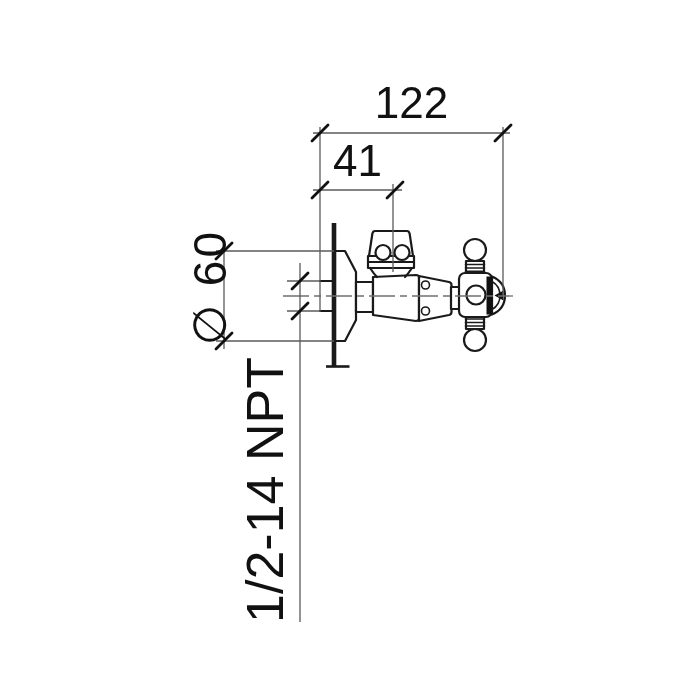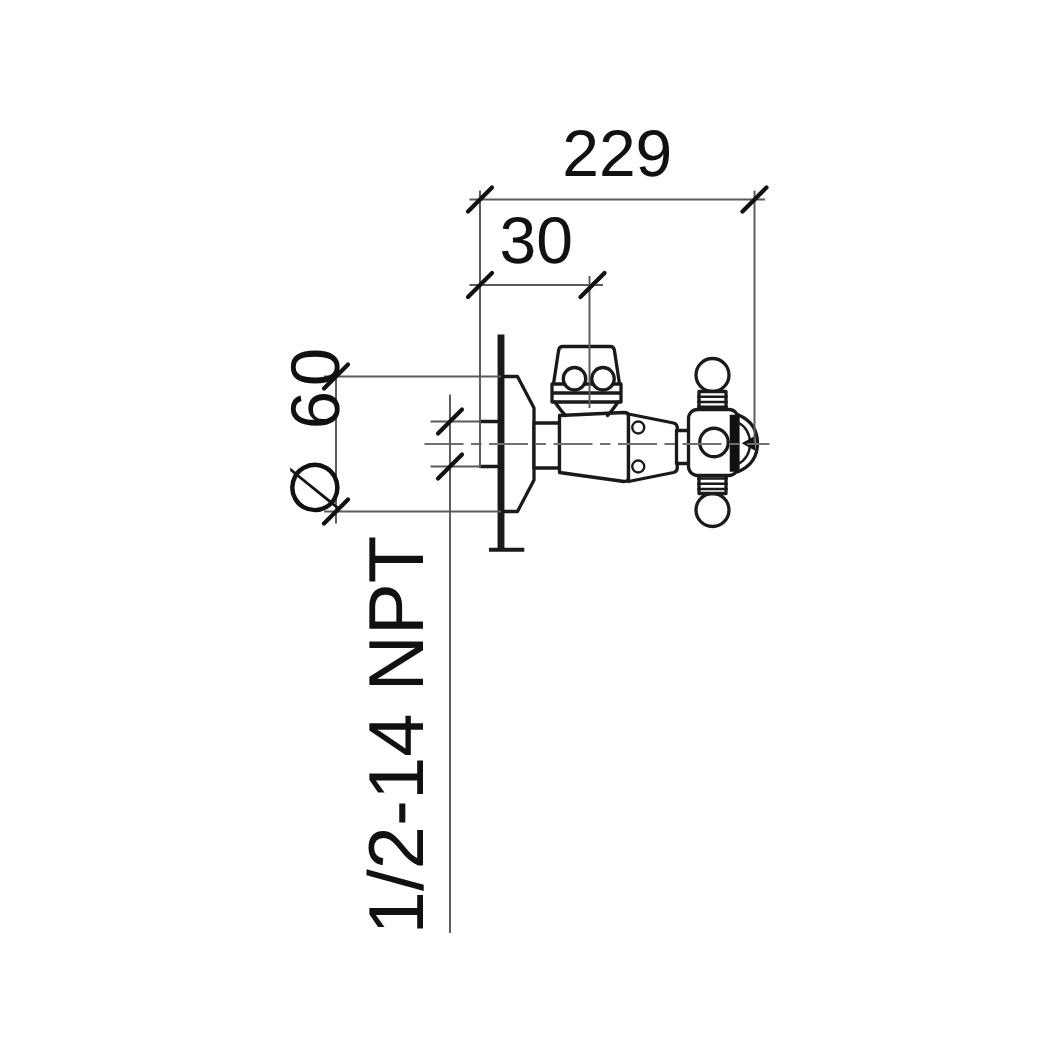--- a/index.html
+++ b/index.html
@@ -152,20 +152,20 @@
 
     <g>
       <path class="thin" d="M300,263 V622"></path>
       <path class="thin" d="M287,281 H320"></path>
       <path class="thin" d="M287,311 H320"></path>
       <path class="tick" d="M292,289 L308,273"></path>
       <path class="tick" d="M292,319 L308,303"></path>
     </g>
   </svg>
 
-  <div class="dimlabel lbl-122">229</div>
+  <div class="dimlabel lbl-122">122</div>
 
-  <div class="dimlabel lbl-48">30</div>
+  <div class="dimlabel lbl-48">41</div>
 
   <div class="dimlabel lbl-d60">∅ 60</div>
 
   <div class="dimlabel lbl-npt">1/2-14 NPT</div>
 </div>
 
 </body></html>

